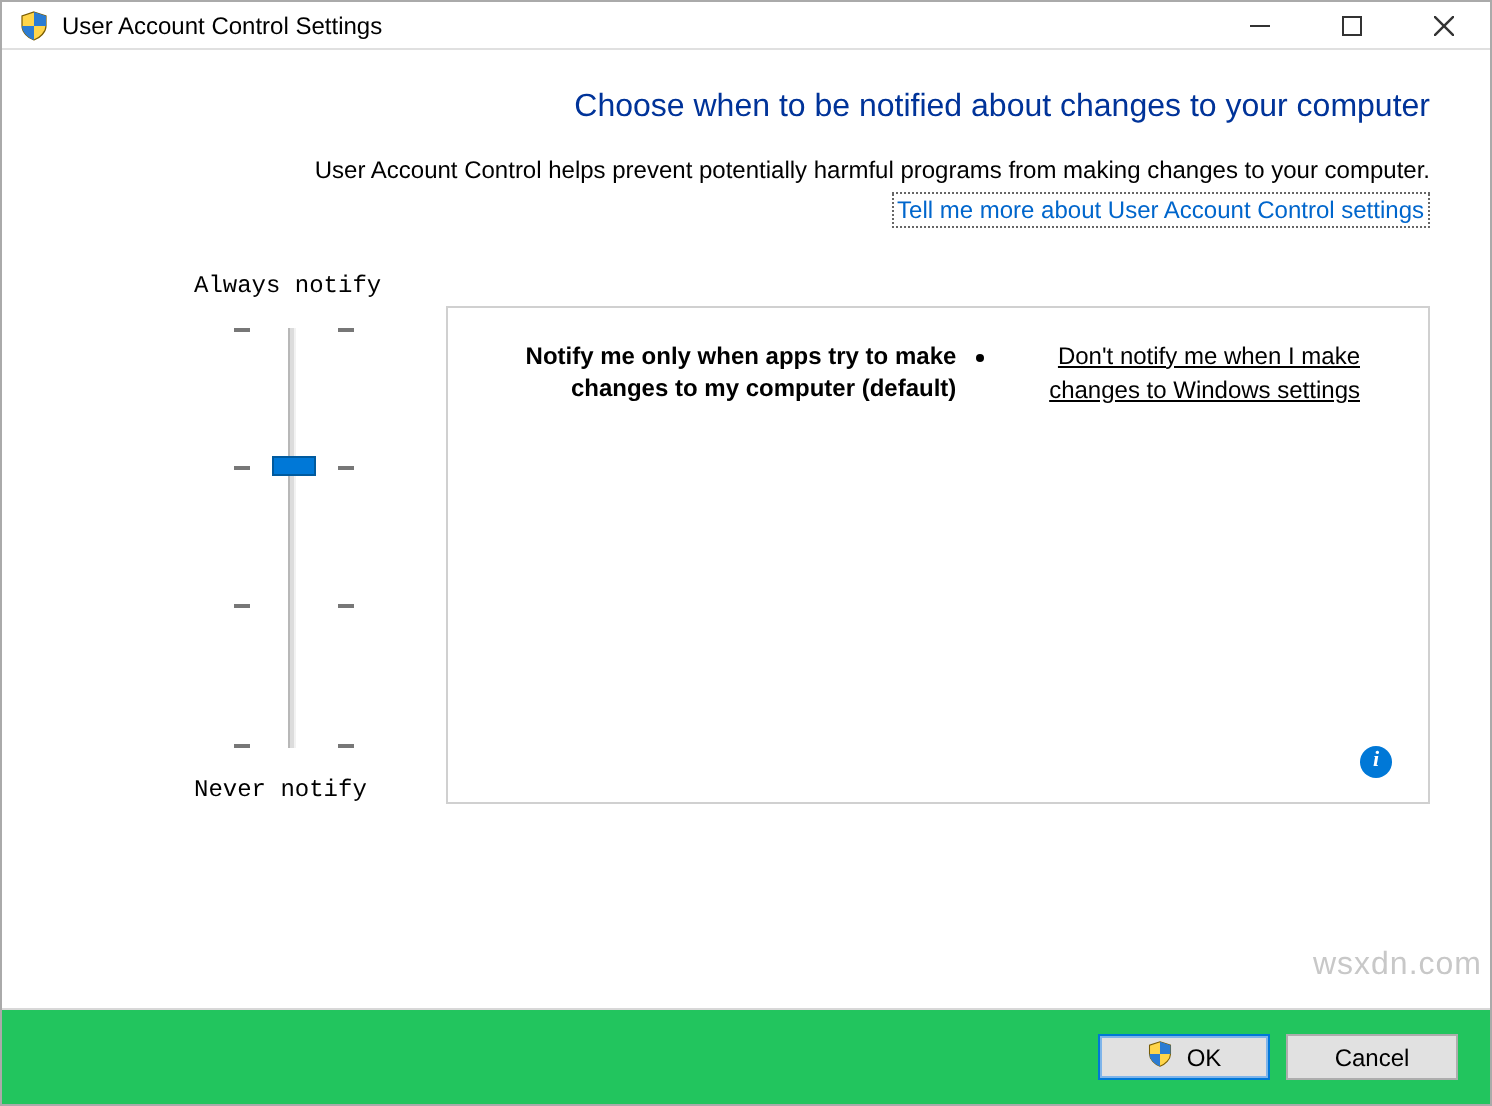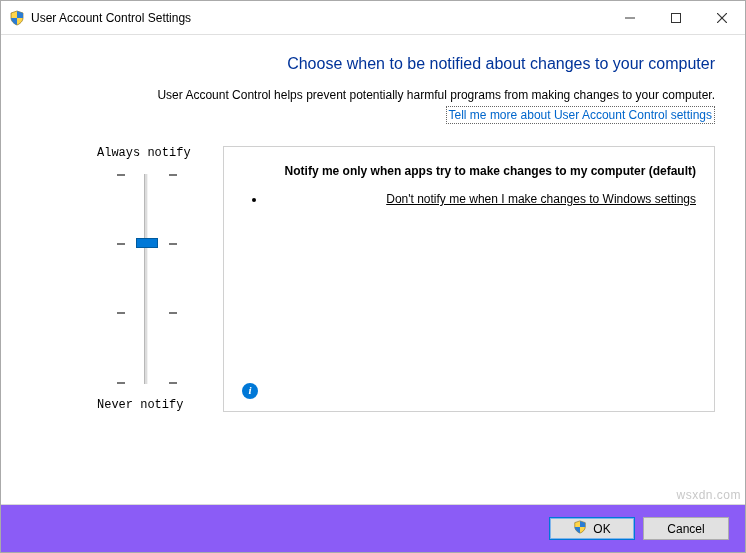--- a/index.html
+++ b/index.html
@@ -12,21 +12,21 @@
     width: 746px;
     height: 553px;
     overflow: hidden;
     border: 1px solid #aaa;
     position: relative;
   }
   
   .titlebar {
     display: flex;
     align-items: center;
-    height: 34px;
+    height: 24px;
     padding: 0 0 0 8px;
     border-bottom: 1px solid #e0e0e0;
     background: #fff;
     justify-content: center;
   }
   .titlebar .title-text {
     flex: 1;
     font-size: 12px;
     padding-left: 6px;
   }
@@ -128,21 +128,21 @@
     cursor: pointer;
   }
   .panel {
     flex: 1;
     border: 1px solid #d0d0d0;
     padding: 16px 18px 12px 18px;
     min-height: 240px;
     margin-left: 22px;
     position: relative;
     display: flex;
-    flex-direction: column;
+    margin-top: 17px;
   }
   .panel-title {
     font-weight: 600;
     font-size: 12px;
     margin-bottom: 12px;
     line-height: 1.35;
   }
   .panel ul {
     margin: 0 0 0 10px;
     padding: 0 0 0 14px;
@@ -174,21 +174,21 @@
     justify-content: center;
     flex-shrink: 0;
     font-style: italic;
     font-family: Georgia, serif;
   }
   
   .button-bar {
     position: absolute;
     left: 0; right: 0; bottom: 0;
     height: 48px;
-    background: #8b5cf6;
+    background: #22c55e;
     border-top: 1px solid #d8d8d8;
     display: flex;
     align-items: center;
     justify-content: flex-end;
     padding: 0 16px;
     gap: 8px;
   }
   .btn {
     min-width: 86px;
     height: 23px;
@@ -202,22 +202,22 @@
     padding: 0 10px;
     cursor: pointer;
   }
   .btn.default {
     border: 1px solid #0078d7;
     box-shadow: inset 0 0 0 1px #7eb4ea;
   }
   .watermark {
     position: absolute;
     right: 4px;
-    bottom: 50px;
-    font-size: 12px;
+    bottom: 60px;
+    font-size: 16px;
     color: #c8c8c8;
     letter-spacing: 0.5px;
   }
 </style>
 </head>
 <body>
 
 <div class="titlebar">
   <span class="shield-icon">
     <svg width="16" height="16" viewBox="0 0 16 16">

